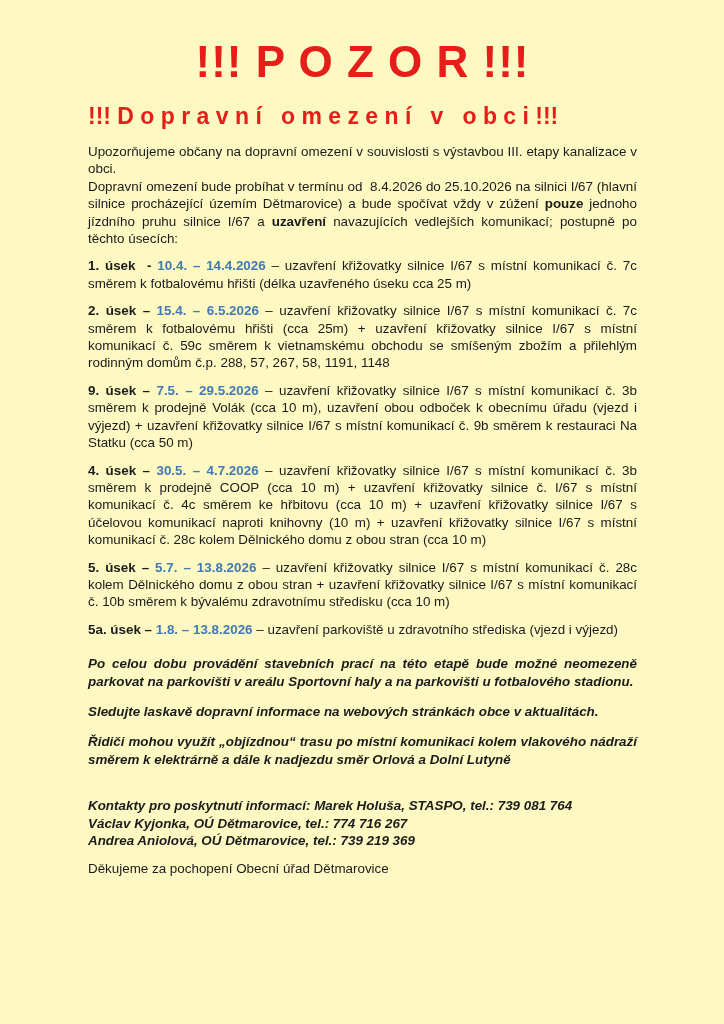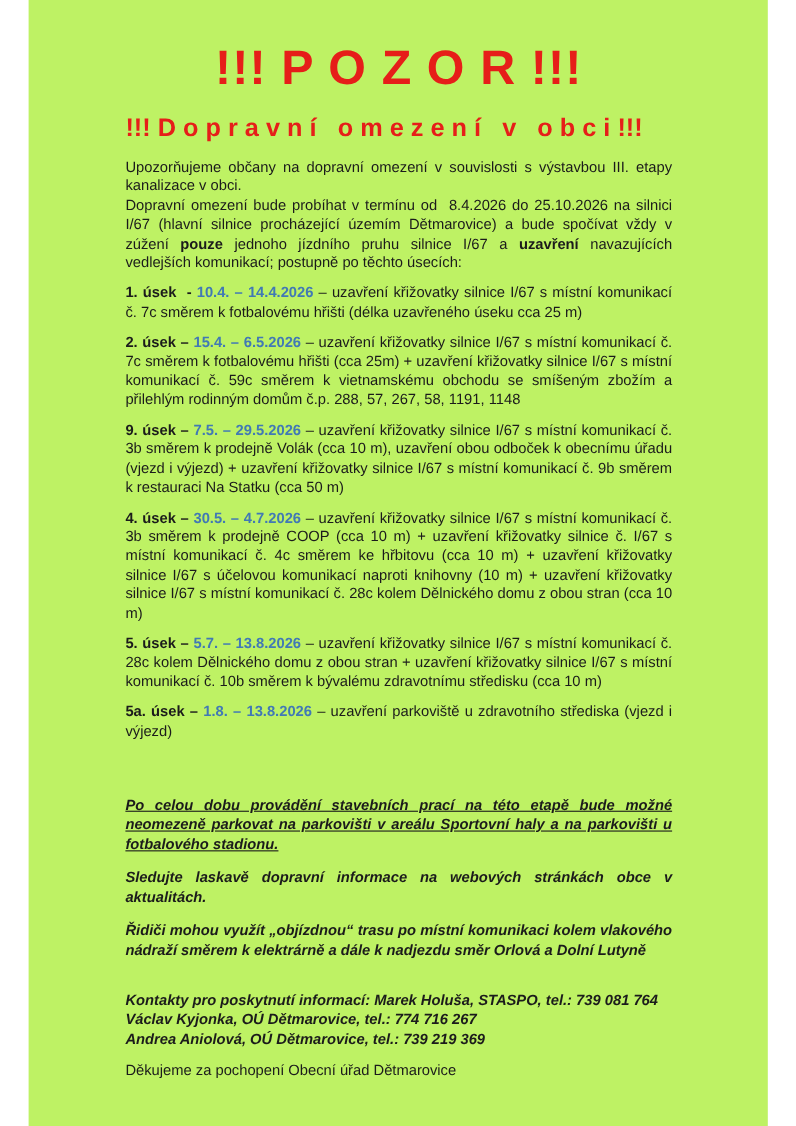--- a/index.html
+++ b/index.html
@@ -2,26 +2,26 @@
 <html lang="cs" style="--red: #e61e19; --blue: #4179b5;"><head>
 <meta charset="utf-8">
 <style>
   html, body {
     margin: 0;
     padding: 0;
     background: #ffffff;
   }
   .page {
     position: relative;
-    width: 672px;
+    width: 724px;
     height: 1024px;
     box-sizing: border-box;
     margin: 0 auto;
     padding: 28px 87px 0 88px;
-    background: #bef264;
+    background: #fef9c3;
     overflow: hidden;
     font-family: "Liberation Sans", "DejaVu Sans", sans-serif;
     font-size: 13.4px;
     line-height: 17.4px;
     color: #1b1b1b;
   }
   .title {
     margin: 10px 0 0 0;
     text-align: center;
     font-size: 44px;
@@ -54,22 +54,21 @@
   .lbl { font-weight: bold; }
   .date { font-weight: bold; color: var(--blue, #4179b5); }
   p.note {
     margin: 12px 0 0 0;
     text-align: justify;
     font-weight: bold;
     font-style: italic;
     line-height: 18px;
   }
   p.note-first {
-    margin-top: 50px;
-    text-decoration: underline;
+    margin-top: 17px;
   }
   .contacts {
     margin-top: 28px;
     font-weight: bold;
     font-style: italic;
   }
   .contacts .c-indent {
   }
   .closing {
     margin: 11px 0 0 0;

